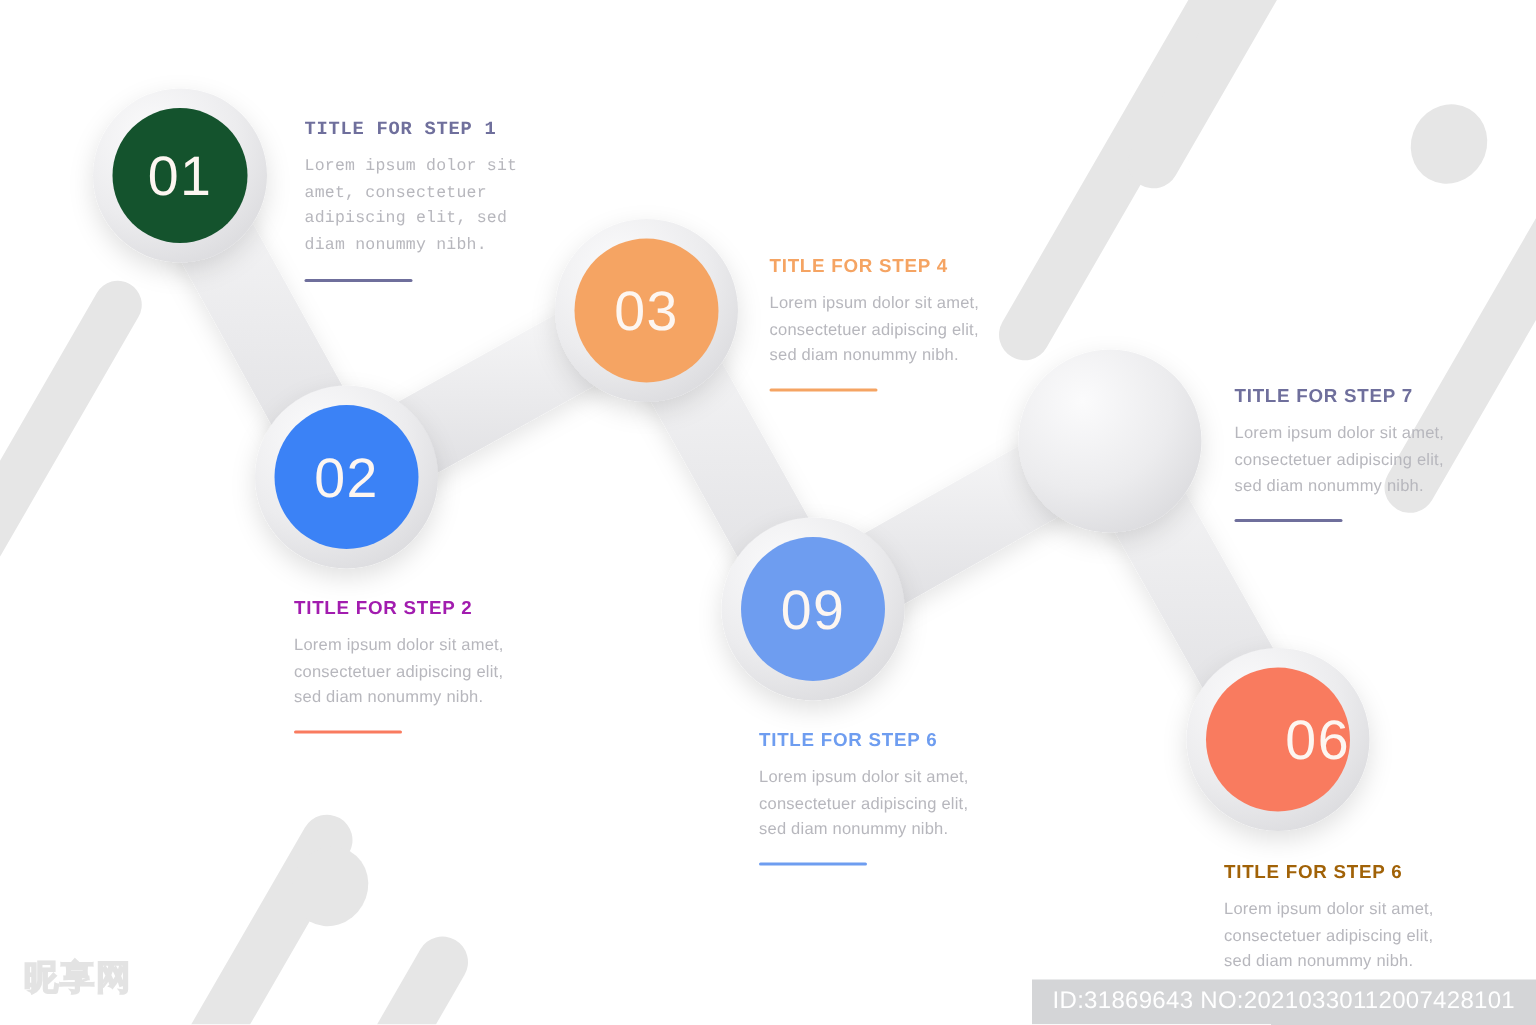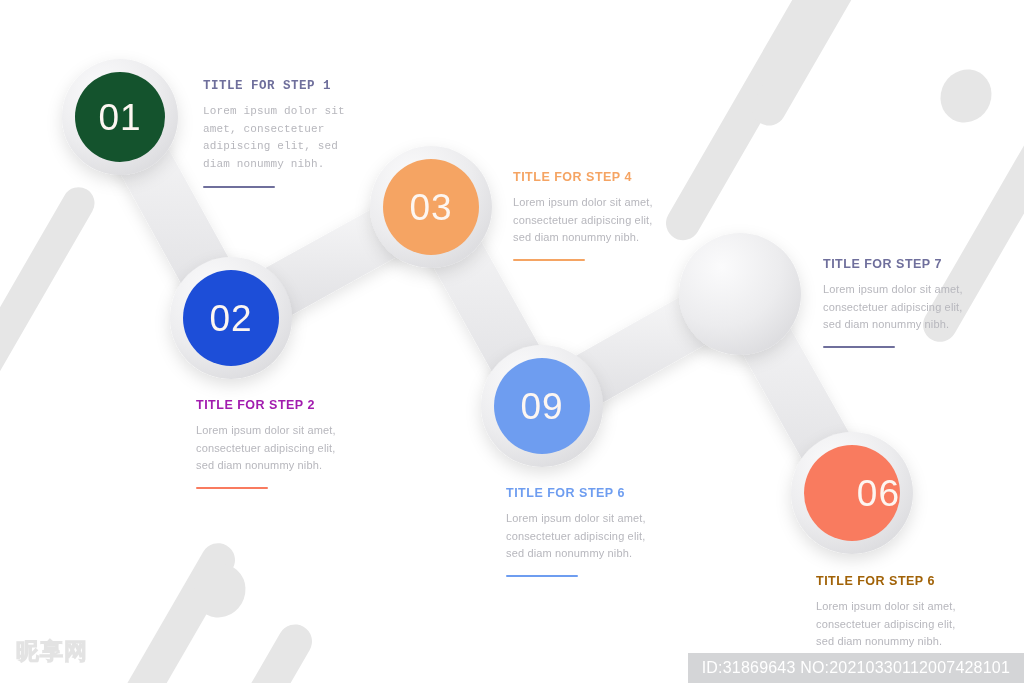--- a/index.html
+++ b/index.html
@@ -182,21 +182,21 @@
       <circle cx="431" cy="207" r="61" fill="url(#ringgrad)"></circle>
       <circle cx="542" cy="406" r="61" fill="url(#ringgrad)"></circle>
       <circle cx="740" cy="294" r="61" fill="url(#ringgrad)"></circle>
       <circle cx="852" cy="493" r="61" fill="url(#ringgrad)"></circle>
     </g>
   </svg>
 
   <div class="node" style="left:75px; top:72px; width:90px; height:90px; background:#14532d;">
     <span class="num">01</span>
   </div>
-  <div class="node" style="left:183px; top:270px; width:96px; height:96px; background:#1d4ed8;">
+  <div class="node" style="left:183px; top:270px; width:96px; height:96px; background:#3b82f6;">
     <span class="num">02</span>
   </div>
   <div class="node" style="left:383px; top:159px; width:96px; height:96px; background:#f5a463;">
     <span class="num">03</span>
   </div>
   <div class="node" style="left:494px; top:358px; width:96px; height:96px; background:#6e9df0;">
     <span class="num">09</span>
   </div>
   <div class="node" style="left:804px; top:445px; width:96px; height:96px; background:#f97b5f;justify-content:flex-end;">
     <span class="num">06</span>

